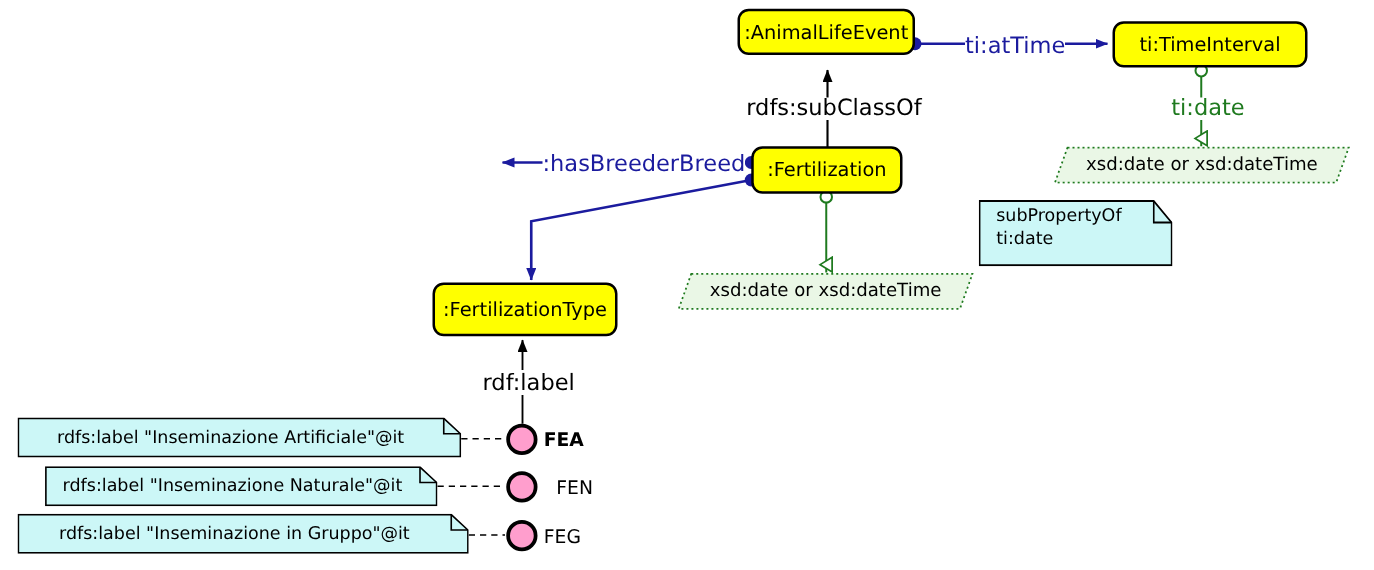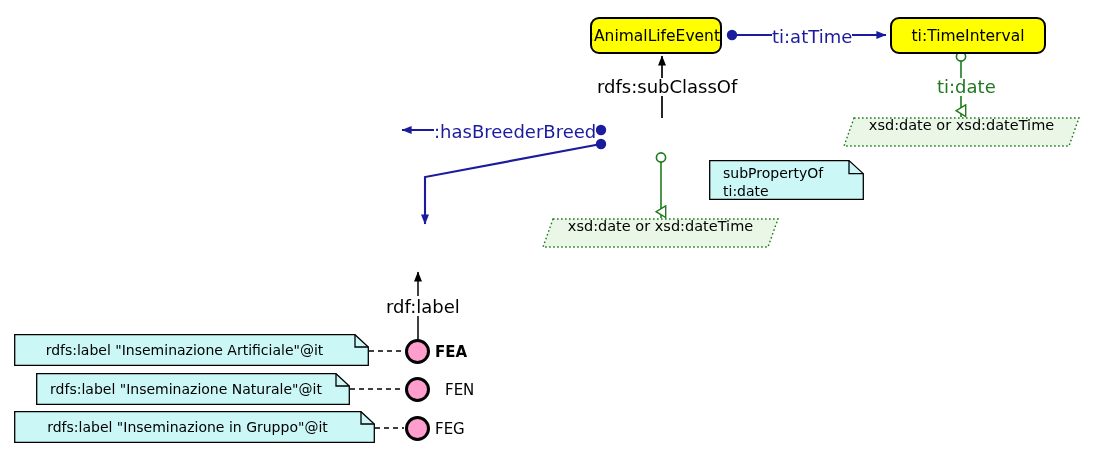--- a/index.html
+++ b/index.html
@@ -35,20 +35,21 @@
     font-size: 15.5px;
     color: #000000;
     box-sizing: border-box;
     white-space: nowrap;
   }
 
   
   .datatype-box {
     position: absolute;
     display: flex;
+    align-items: center;
     justify-content: center;
     font-size: 14.5px;
     color: #000000;
     white-space: nowrap;
     box-sizing: border-box;
   }
   .datatype-box .dt-shape {
     position: absolute;
     left: 0; top: 0;
     width: 100%;
@@ -185,46 +186,52 @@
       <line x1="369" y1="351" x2="404" y2="351" stroke="#000000" stroke-width="1.3" stroke-dasharray="5,4"></line>
     </g>
     <g>
       <line x1="350" y1="389" x2="404" y2="389" stroke="#000000" stroke-width="1.3" stroke-dasharray="5,4"></line>
     </g>
     <g>
       <line x1="375" y1="428" x2="404" y2="428" stroke="#000000" stroke-width="1.3" stroke-dasharray="5,4"></line>
     </g>
   </svg>
 
-  <div class="class-box" style="left:590px; top:17px; width:132px; height:37px;justify-content:flex-end;">
+  <div class="class-box" style="left:590px; top:7px; width:142px; height:37px;">
     <span>:AnimalLifeEvent</span>
   </div>
 
   <div class="class-box" style="left:890px; top:17px; width:156px; height:37px;">
     <span>ti:TimeInterval</span>
   </div>
 
 
-
+  <div class="class-box" style="left:601px; top:117px; width:121px; height:38px;">
+    <span>:Fertilization</span>
+  </div>
+
+  <div class="class-box" style="left:346px; top:226px; width:148px; height:43px;">
+    <span>:FertilizationType</span>
+  </div>
 
   <div class="datatype-box" style="left:843px; top:117px; width:237px; height:30px;">
     <svg class="dt-shape" viewBox="0 0 237 30" preserveAspectRatio="none">
       <polygon points="11,1 236,1 226,29 1,29" fill="#eaf7e6" stroke="#1f7a1f" stroke-width="1.4" stroke-dasharray="1.6,2.4"></polygon>
     </svg>
     <span class="dt-text">xsd:date or xsd:dateTime</span>
   </div>
 
   <div class="datatype-box" style="left:542px; top:218px; width:237px; height:30px;">
     <svg class="dt-shape" viewBox="0 0 237 30" preserveAspectRatio="none">
       <polygon points="11,1 236,1 226,29 1,29" fill="#eaf7e6" stroke="#1f7a1f" stroke-width="1.4" stroke-dasharray="1.6,2.4"></polygon>
     </svg>
     <span class="dt-text">xsd:date or xsd:dateTime</span>
   </div>
 
-  <div class="note-box note-multiline" style="left:709px; top:160px; width:155px; height:40px;border-radius:22px;">
+  <div class="note-box note-multiline" style="left:783px; top:160px; width:155px; height:53px;border-radius:22px;">
     <svg class="note-shape" viewBox="0 0 155 44" preserveAspectRatio="none">
       <path d="M0.7,0.7 L140,0.7 L154.3,15 L154.3,43.3 L0.7,43.3 Z" fill="#ccf7f7" stroke="#000000" stroke-width="1.3"></path>
       <path d="M140,0.7 L140,15 L154.3,15" fill="none" stroke="#000000" stroke-width="1.3"></path>
     </svg>
     <span class="note-text">
       <span>subPropertyOf</span><br>
       <span>ti:date</span>
     </span>
   </div>
 

